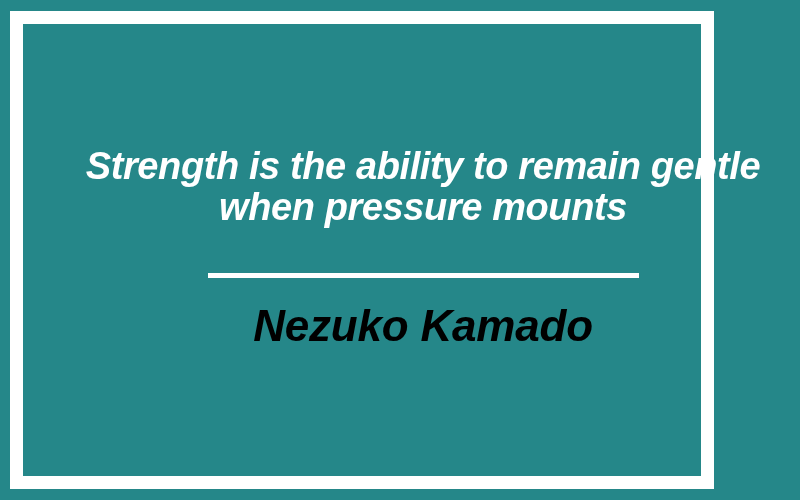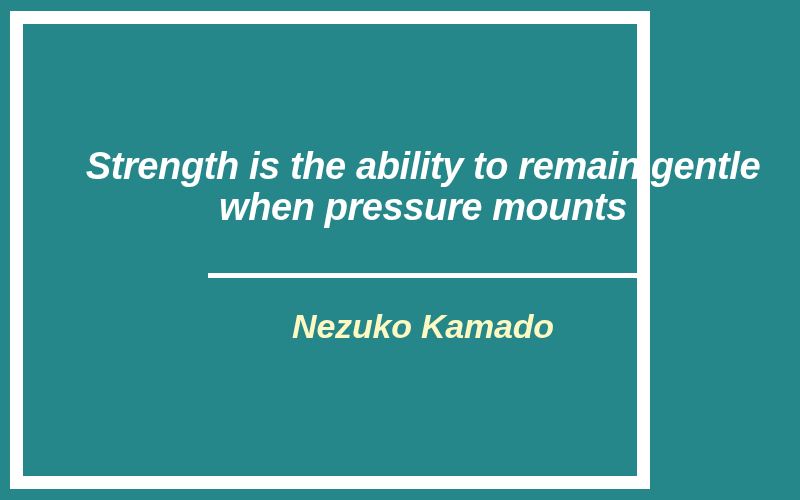--- a/index.html
+++ b/index.html
@@ -22,21 +22,21 @@
     height: 500px;
     background: #258789;
     box-sizing: border-box;
   }
 
   
   .card-frame {
     position: absolute;
     left: 10px;
     top: 11px;
-    width: 640px;
+    width: 704px;
     height: 478px;
     box-sizing: border-box;
     border: 13px solid #ffffff;
     background: #258789;
   }
 
   
   .card-inner {
     position: absolute;
     left: 23px;
@@ -83,23 +83,23 @@
   }
 
   
   .author-name {
     position: absolute;
     left: 0;
     top: 258px;
     width: 754px;
     margin: 0;
     text-align: center;
-    color: #fef9c3;
+    color: #000000;
     font-family: "Liberation Sans", sans-serif;
-    font-size: 34px;
+    font-size: 44px;
     font-weight: bold;
     font-style: italic;
     line-height: 40px;
     letter-spacing: -0.2px;
   }
 </style>
 </head>
 <body>
 
 <div class="quote-card">

